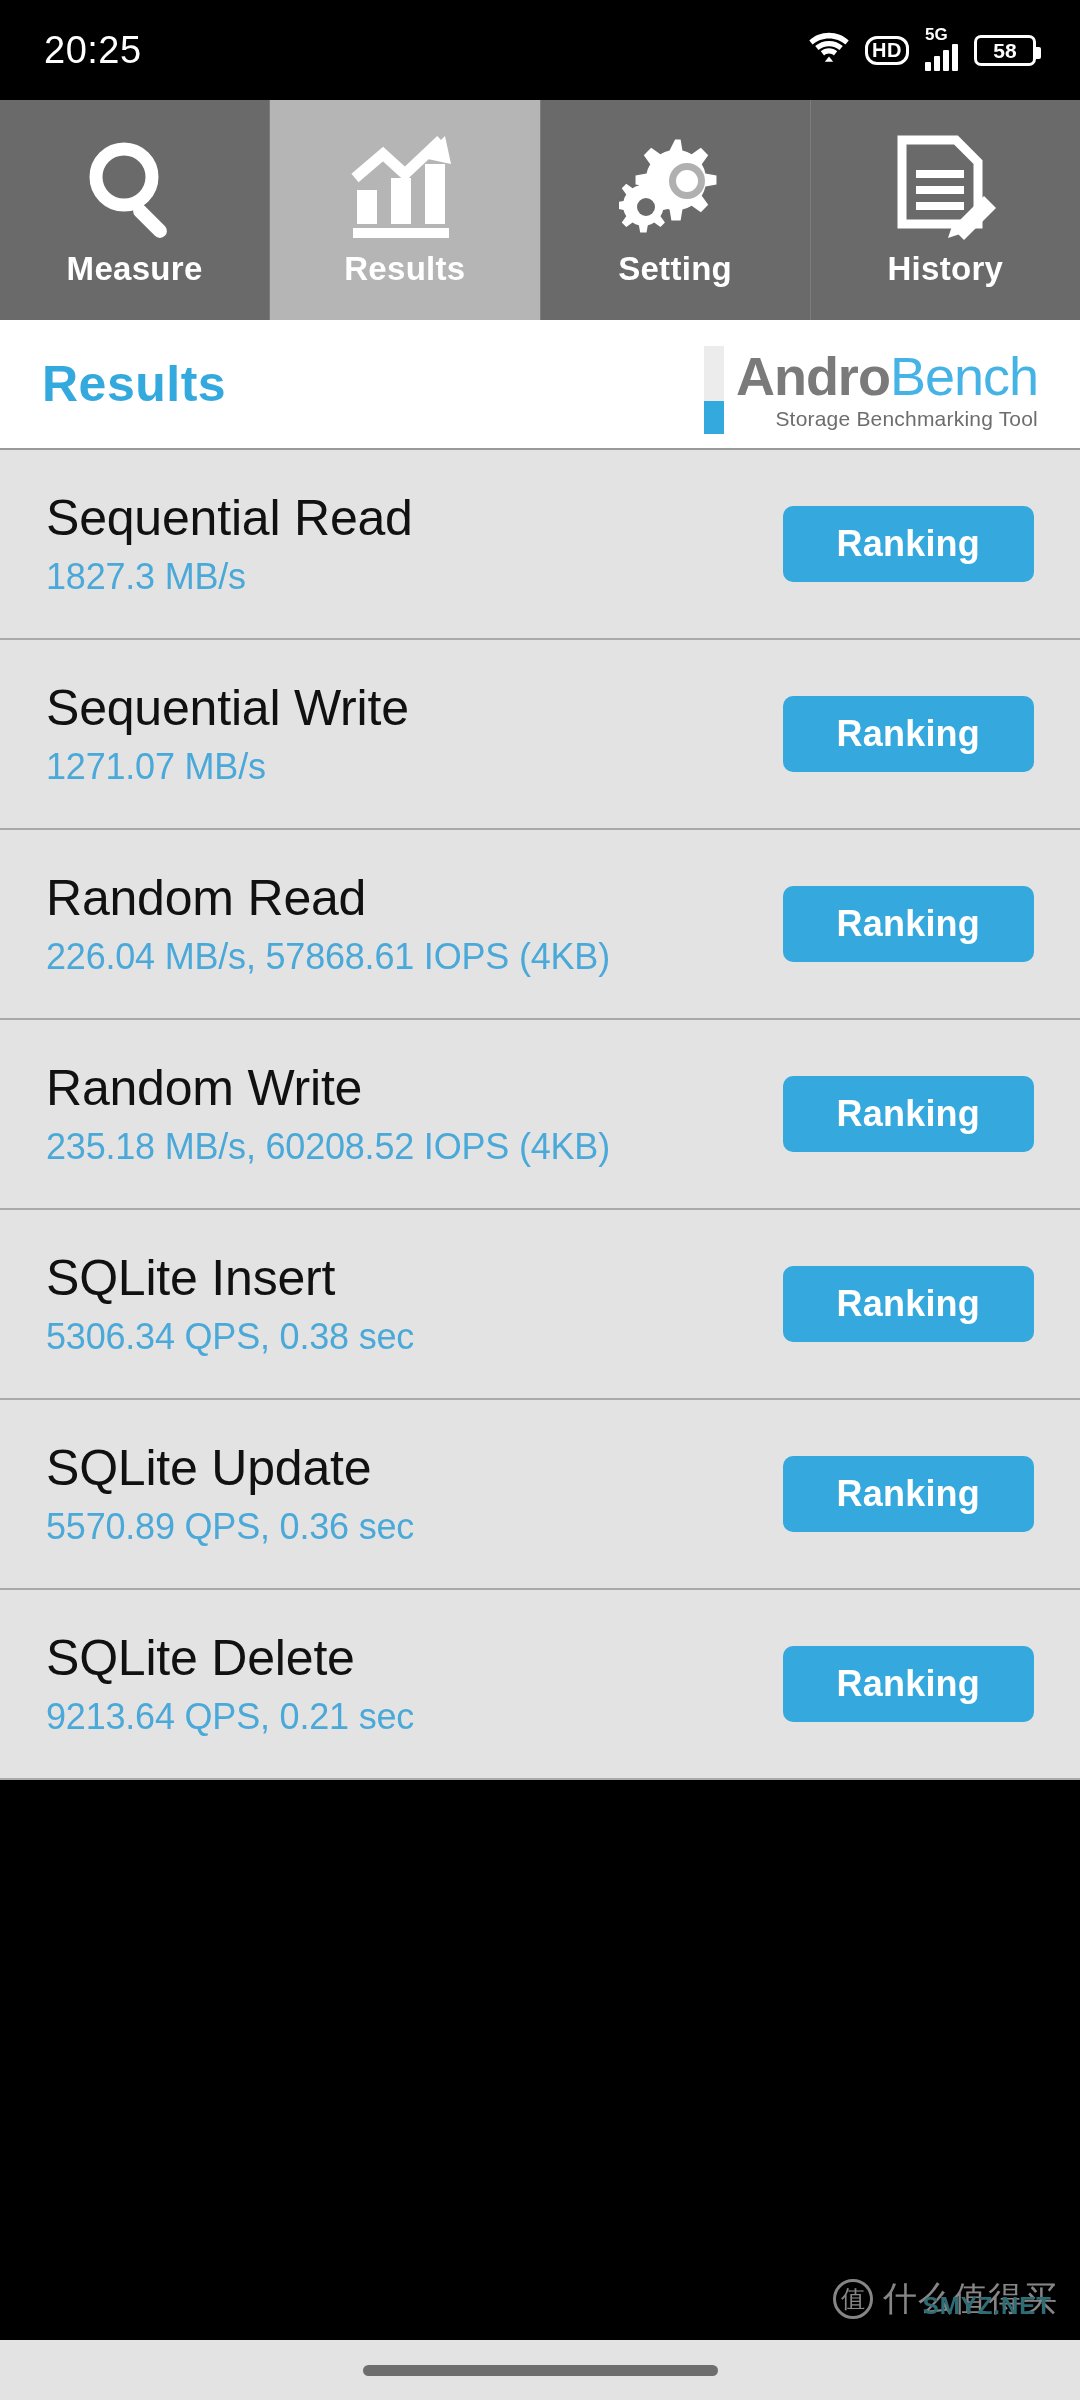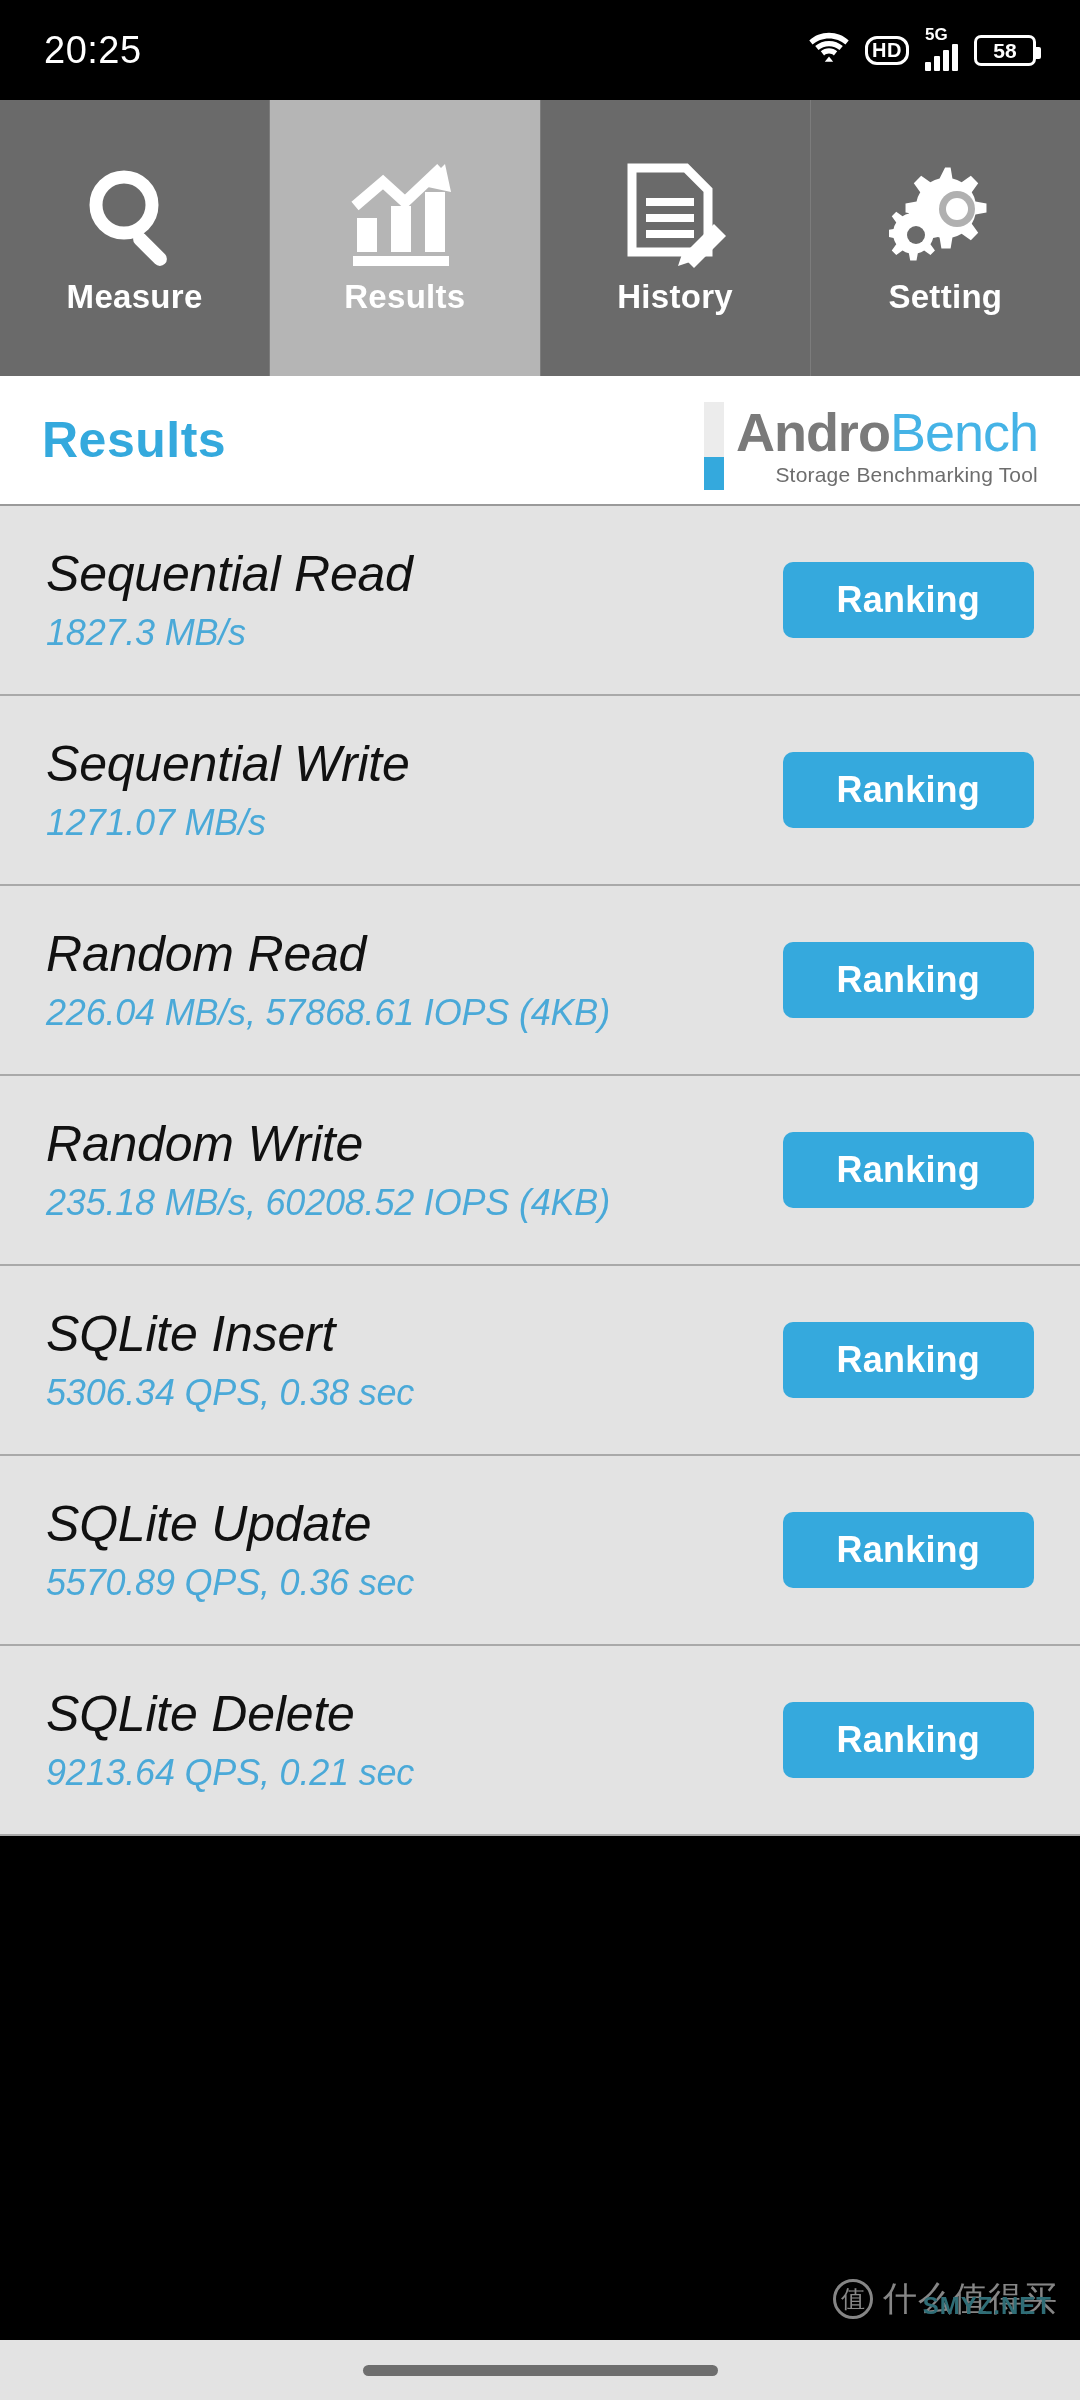--- a/index.html
+++ b/index.html
@@ -35,21 +35,21 @@
     width:62px; height:31px; border:3px solid #fff; border-radius:7px;
     display:flex; align-items:center; justify-content:center; position:relative;
   }
   .batt:after{
     content:""; position:absolute; right:-8px; top:9px;
     width:5px; height:12px; background:#fff; border-radius:0 2px 2px 0;
   }
   .batt span{ font-size:21px; font-weight:700; color:#fff; line-height:1; }
 
   
-  .tabbar{ display:flex; height:276px; background:#6a6a6a; }
+  .tabbar{ display:flex; height:220px; background:#6a6a6a; }
   .tab{
     flex:1; background:#6a6a6a;
     display:flex; flex-direction:column; align-items:center; justify-content:center;
     gap:6px; position:relative; border-right:1px solid #7c7c7c;
   }
   .tab:last-child{ border-right:none; }
   .tab.active{ background:#b5b5b5; }
   .tab-icon{ height:112px; display:flex; align-items:center; justify-content:center; }
   .tab-label{ font-size:33px; color:#fff; font-weight:600; letter-spacing:.3px; }
 
@@ -72,21 +72,21 @@
   .logo-sub{ font-size:21px; color:#6d6d6d; letter-spacing:.2px; margin-top:2px; }
 
   
   .list{ background:#e3e3e3; }
   .row{
     height:190px; position:relative; background:#e3e3e3;
     display:flex; align-items:center; justify-content:space-between;
     padding:0 46px 0 46px;
     border-bottom:2px solid #a9a9a9;
   }
-  .row-texts{ display:flex; flex-direction:column; justify-content:center; gap:14px;font-style:italic; }
+  .row-texts{ display:flex; flex-direction:column; justify-content:center; gap:14px; }
   .row-title{ font-size:50px; color:#111; font-weight:400; letter-spacing:-.2px; line-height:1.05; }
   .row-value{ font-size:36px; color:#4aa9d8; font-weight:400; letter-spacing:-.2px; line-height:1.05; }
   .ranking-btn{
     background:#35a9dd; color:#fff; font-size:36px; font-weight:700;
     border:none; border-radius:10px; padding:20px 54px; line-height:1;
     letter-spacing:.2px; cursor:pointer;
   }
 
   
   .filler{ position:relative; background:#000000; flex:1; }
@@ -160,52 +160,52 @@
         <svg width="112" height="108" viewBox="0 0 112 108">
           <rect x="8" y="56" width="20" height="34" fill="#fff"></rect>
           <rect x="42" y="44" width="20" height="46" fill="#fff"></rect>
           <rect x="76" y="30" width="20" height="60" fill="#fff"></rect>
           <rect x="4" y="94" width="96" height="10" fill="#fff"></rect>
           <path d="M6 44 L34 20 L56 40 L92 6" fill="none" stroke="#fff" stroke-width="11" stroke-linejoin="miter"></path>
           <path d="M96 2 L102 30 L74 24 Z" fill="#fff"></path>
         </svg>
       </div>
       <div class="tab-label">Results</div>
-    </div>
-
-    <div class="tab">
-      <div class="tab-icon">
-        <svg width="110" height="108" viewBox="0 0 110 108">
-          <path d="M12 6 h54 l22 22 v62 h-76 z" fill="none" stroke="#fff" stroke-width="9"></path>
-          <rect x="26" y="36" width="48" height="8" fill="#fff"></rect>
-          <rect x="26" y="52" width="48" height="8" fill="#fff"></rect>
-          <rect x="26" y="68" width="48" height="8" fill="#fff"></rect>
-          <path d="M62 94 L94 62 L106 74 L74 106 Z" fill="#fff"></path>
-          <path d="M58 104 L62 92 L70 100 Z" fill="#fff"></path>
-        </svg>
-      </div>
-      <div class="tab-label">History</div>
     </div>
 
     <div class="tab">
       <div class="tab-icon">
         <svg width="112" height="108" viewBox="0 0 112 108">
           <g fill="#fff">
             <path d="M74 6 l6 0 2 12 a30 30 0 0 1 10 4 l10-7 8 8 -7 10 a30 30 0 0 1 4 10 l12 2 0 10 -12 2 a30 30 0 0 1 -4 10 l7 10 -8 8 -10-7 a30 30 0 0 1 -10 4 l-2 12 -10 0 -2-12 a30 30 0 0 1 -10-4 l-10 7 -8-8 7-10 a30 30 0 0 1 -4-10 l-12-2 0-10 12-2 a30 30 0 0 1 4-10 l-7-10 8-8 10 7 a30 30 0 0 1 10-4 z" transform="translate(-12,0) scale(0.92)"></path>
           </g>
           <circle cx="68" cy="47" r="18" fill="#b0b0b0"></circle>
           <circle cx="68" cy="47" r="11" fill="#fff"></circle>
           <g fill="#fff">
             <path d="M30 56 l5 0 1.5 8 a20 20 0 0 1 7 3 l7-5 5 5 -5 7 a20 20 0 0 1 3 7 l8 1.5 0 7 -8 1.5 a20 20 0 0 1 -3 7 l5 7 -5 5 -7-5 a20 20 0 0 1 -7 3 l-1.5 8 -7 0 -1.5-8 a20 20 0 0 1 -7-3 l-7 5 -5-5 5-7 a20 20 0 0 1 -3-7 l-8-1.5 0-7 8-1.5 a20 20 0 0 1 3-7 l-5-7 5-5 7 5 a20 20 0 0 1 7-3 z" transform="translate(-4,-6) scale(0.9)"></path>
           </g>
           <circle cx="27" cy="73" r="9" fill="#6a6a6a"></circle>
         </svg>
       </div>
       <div class="tab-label">Setting</div>
     </div>
+
+    <div class="tab">
+      <div class="tab-icon">
+        <svg width="110" height="108" viewBox="0 0 110 108">
+          <path d="M12 6 h54 l22 22 v62 h-76 z" fill="none" stroke="#fff" stroke-width="9"></path>
+          <rect x="26" y="36" width="48" height="8" fill="#fff"></rect>
+          <rect x="26" y="52" width="48" height="8" fill="#fff"></rect>
+          <rect x="26" y="68" width="48" height="8" fill="#fff"></rect>
+          <path d="M62 94 L94 62 L106 74 L74 106 Z" fill="#fff"></path>
+          <path d="M58 104 L62 92 L70 100 Z" fill="#fff"></path>
+        </svg>
+      </div>
+      <div class="tab-label">History</div>
+    </div>
   </div>
 
   <div class="header">
     <div class="page-title">Results</div>
     <div class="logo">
       <div class="logo-bar">
         <i class="top"></i>
           <i class="bot"></i>
       </div>
       <div class="logo-text">

